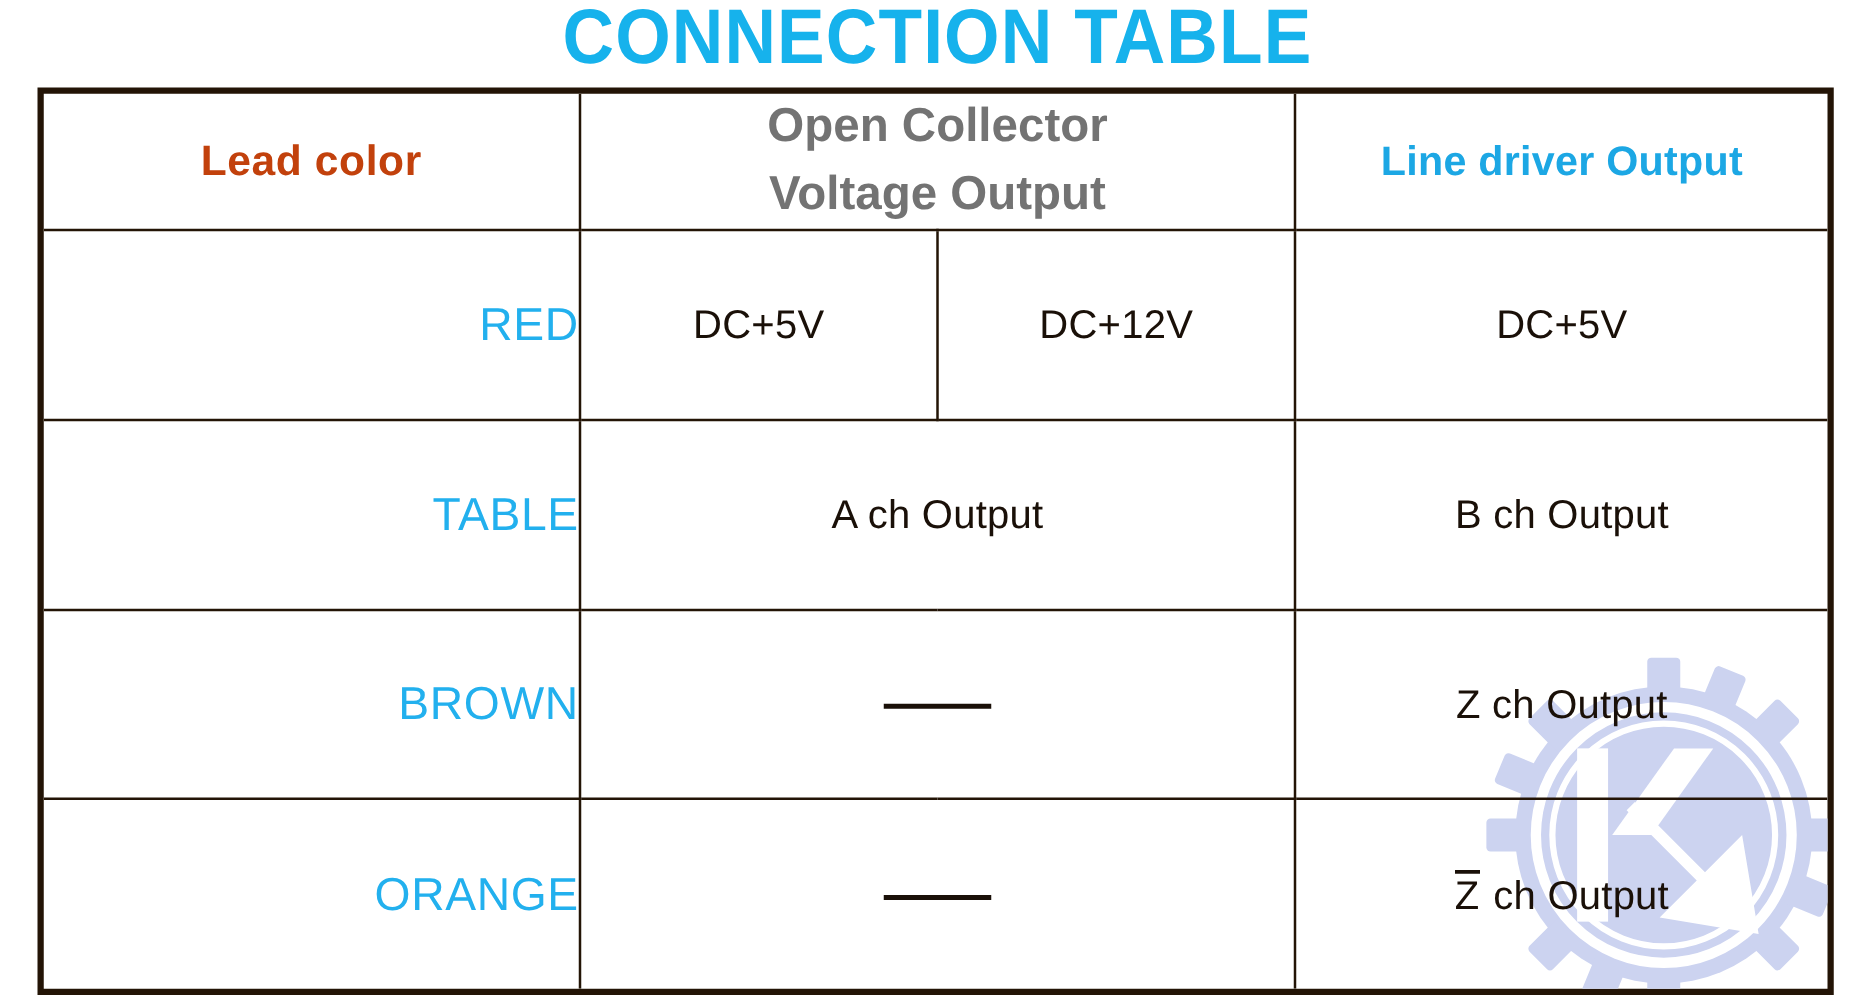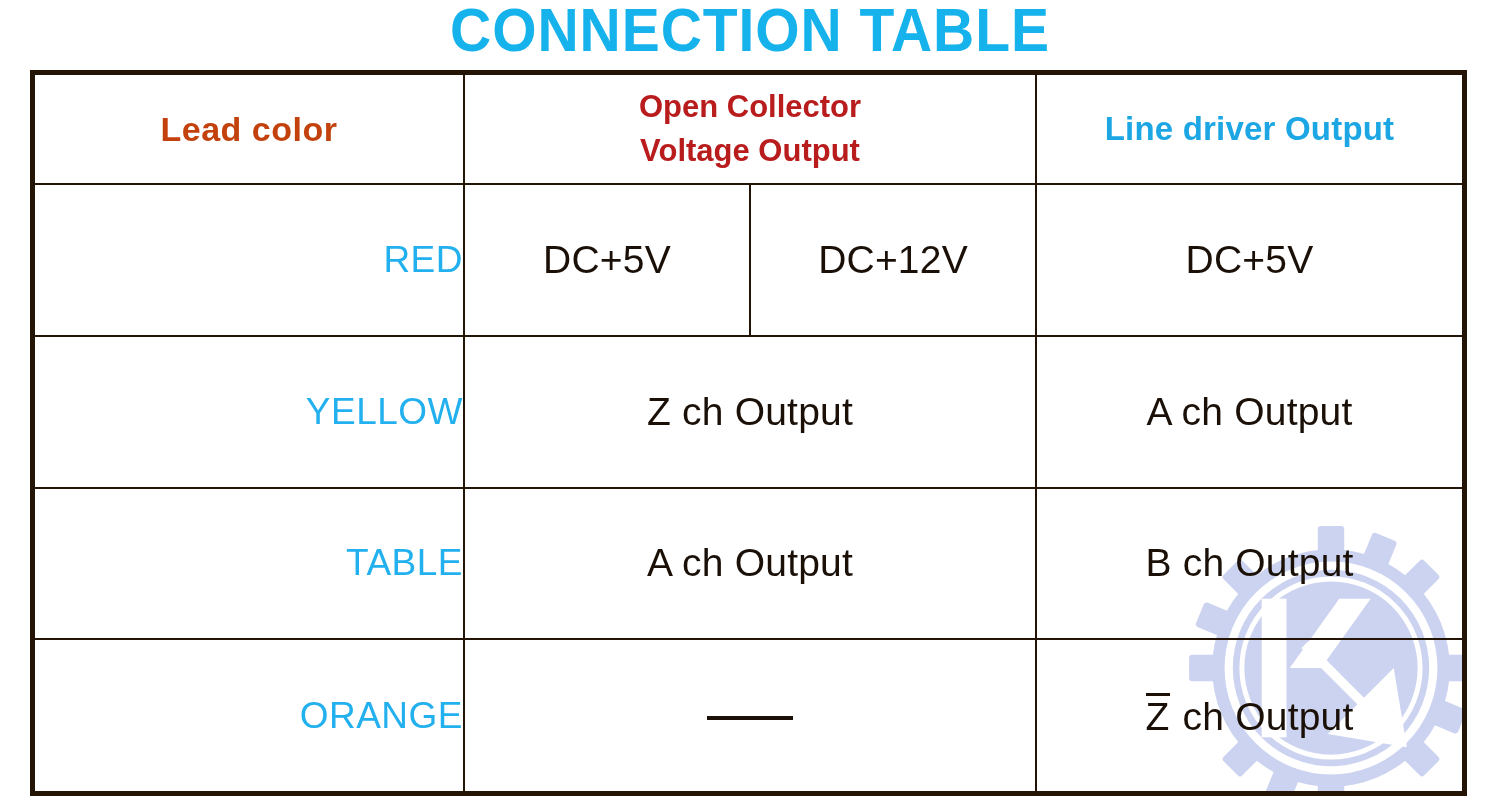--- a/index.html
+++ b/index.html
@@ -92,24 +92,24 @@
     font-weight: bold;
     color: #c2410c;
     vertical-align: middle;
   }
   thead th.th-lead {
     font-size: 34px;
     text-align: center;
     letter-spacing: 0.5px;
   }
   thead th.th-oc {
-    font-size: 31px;
+    font-size: 38px;
     line-height: 1.42;
     text-align: center;
-    color: #b91c1c;
+    color: #737373;
   }
   thead th.th-ld {
     font-size: 33px;
     text-align: center;
     color: #1ca7e4;
     letter-spacing: 0.2px;
   }
   thead th .hdr-l1, thead th .hdr-l2 { display: block; }
 
   
@@ -122,21 +122,21 @@
   td.lead {
     text-align: right;
     padding-right: 48px;
     color: #22b0ee;
     font-size: 37px;
     font-weight: normal;
     letter-spacing: 0.5px;
   }
   td.val {
     text-align: center;
-    font-size: 39px;
+    font-size: 32px;
     color: #1a1008;
     letter-spacing: 0.2px;
   }
 
   
   .ovl {
     display: inline-block;
     border-top: 3px solid #1a1008;
     line-height: 1;
     padding-top: 1px;
@@ -210,29 +210,29 @@
       </tr>
     </thead>
     <tbody id="table-body">
         <tr>
           <td class="lead">RED</td>
           <td class="val">DC+5V</td>
           <td class="val">DC+12V</td>
           <td class="val">DC+5V</td>
         </tr>
         <tr>
-          <td class="lead">YELLOW</td>
-          <td class="val" colspan="2">Z ch Output</td>
-          <td class="val">A ch Output</td>
-        </tr>
-        <tr>
           <td class="lead">TABLE</td>
           <td class="val" colspan="2">A ch Output</td>
           <td class="val">B ch Output</td>
         </tr>
         <tr>
+          <td class="lead">BROWN</td>
+          <td class="val" colspan="2"><span class="dash"></span></td>
+          <td class="val">Z ch Output</td>
+        </tr>
+        <tr>
           <td class="lead">ORANGE</td>
           <td class="val" colspan="2"><span class="dash"></span></td>
           <td class="val"><span class="ovl">Z</span><span> ch Output</span></td>
         </tr>
       </tbody>
   </table>
 </div>
 
 </body></html>

